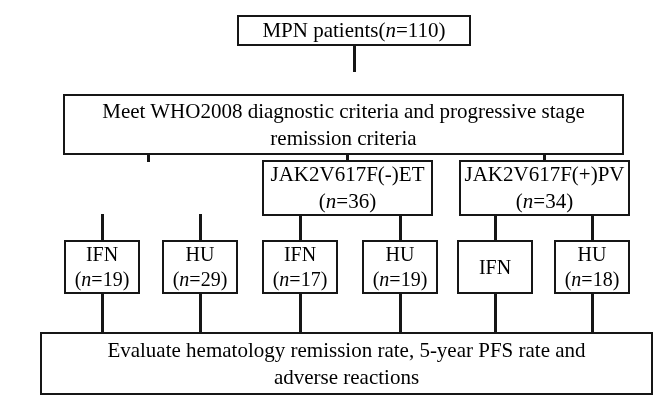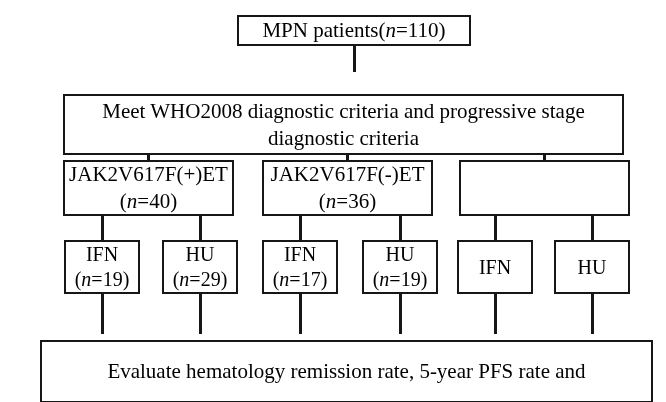--- a/index.html
+++ b/index.html
@@ -43,21 +43,21 @@
   .box-group.g0 { left: 63px; }
   .box-group.g1 { left: 262px; }
   .box-group.g2 { left: 459px; }
   .box-arm      { top: 240px; height: 54px; width: 76px; }
   .box-arm.a0 { left: 64px; }
   .box-arm.a1 { left: 162px; }
   .box-arm.a2 { left: 262px; }
   .box-arm.a3 { left: 362px; }
   .box-arm.a4 { left: 457px; }
   .box-arm.a5 { left: 554px; }
-  .box-outcome  { left: 40px; top: 340px; width: 613px; height: 63px; }
+  .box-outcome  { left: 40px; top: 332px; width: 613px; height: 63px; }
   .l-top { left: 353px; top: 44px;  height: 28px; }
   .l-g0  { left: 147px; top: 129px; height: 33px; }
   .l-g1  { left: 346px; top: 129px; height: 33px; }
   .l-g2  { left: 543px; top: 129px; height: 33px; }
   .l-arm { top: 214px; height: 28px; }
   .l-out { top: 292px; height: 42px; }
   .cx0 { left: 101px; }
   .cx1 { left: 199px; }
   .cx2 { left: 299px; }
   .cx3 { left: 399px; }
@@ -85,32 +85,30 @@
   <div class="vline l-out cx3"></div>
   <div class="vline l-out cx4"></div>
   <div class="vline l-out cx5"></div>
 
   <div class="box box-top t21">
     <span><span>MPN patients(</span><span class="nvar">n</span><span>=110)</span></span>
   </div>
 
   <div class="box box-criteria t21">
     <span>Meet WHO2008 diagnostic criteria and progressive stage</span>
-    <span>diagnostic criteria</span>
+    <span>remission criteria</span>
   </div>
 
-  <div class="box box-group g0 t21">
-    <span>JAK2V617F(+)ET</span>
-    <span><span>(</span><span class="nvar">n</span><span>=40)</span></span>
-  </div>
   <div class="box box-group g1 t21">
     <span>JAK2V617F(-)ET</span>
     <span><span>(</span><span class="nvar">n</span><span>=36)</span></span>
   </div>
   <div class="box box-group g2 t21">
+    <span>JAK2V617F(+)PV</span>
+    <span><span>(</span><span class="nvar">n</span><span>=34)</span></span>
   </div>
 
   <div class="box box-arm a0 t20">
     <span>IFN</span>
     <span><span>(</span><span class="nvar">n</span><span>=19)</span></span>
   </div>
   <div class="box box-arm a1 t20">
     <span>HU</span>
     <span><span>(</span><span class="nvar">n</span><span>=29)</span></span>
   </div>
@@ -120,19 +118,21 @@
   </div>
   <div class="box box-arm a3 t20">
     <span>HU</span>
     <span><span>(</span><span class="nvar">n</span><span>=19)</span></span>
   </div>
   <div class="box box-arm a4 t20">
     <span>IFN</span>
   </div>
   <div class="box box-arm a5 t20">
     <span>HU</span>
+    <span><span>(</span><span class="nvar">n</span><span>=18)</span></span>
   </div>
 
   <div class="box box-outcome t21">
     <span>Evaluate hematology remission rate, 5-year PFS rate and</span>
+    <span>adverse reactions</span>
   </div>
 
 </div>
 
 </body></html>

